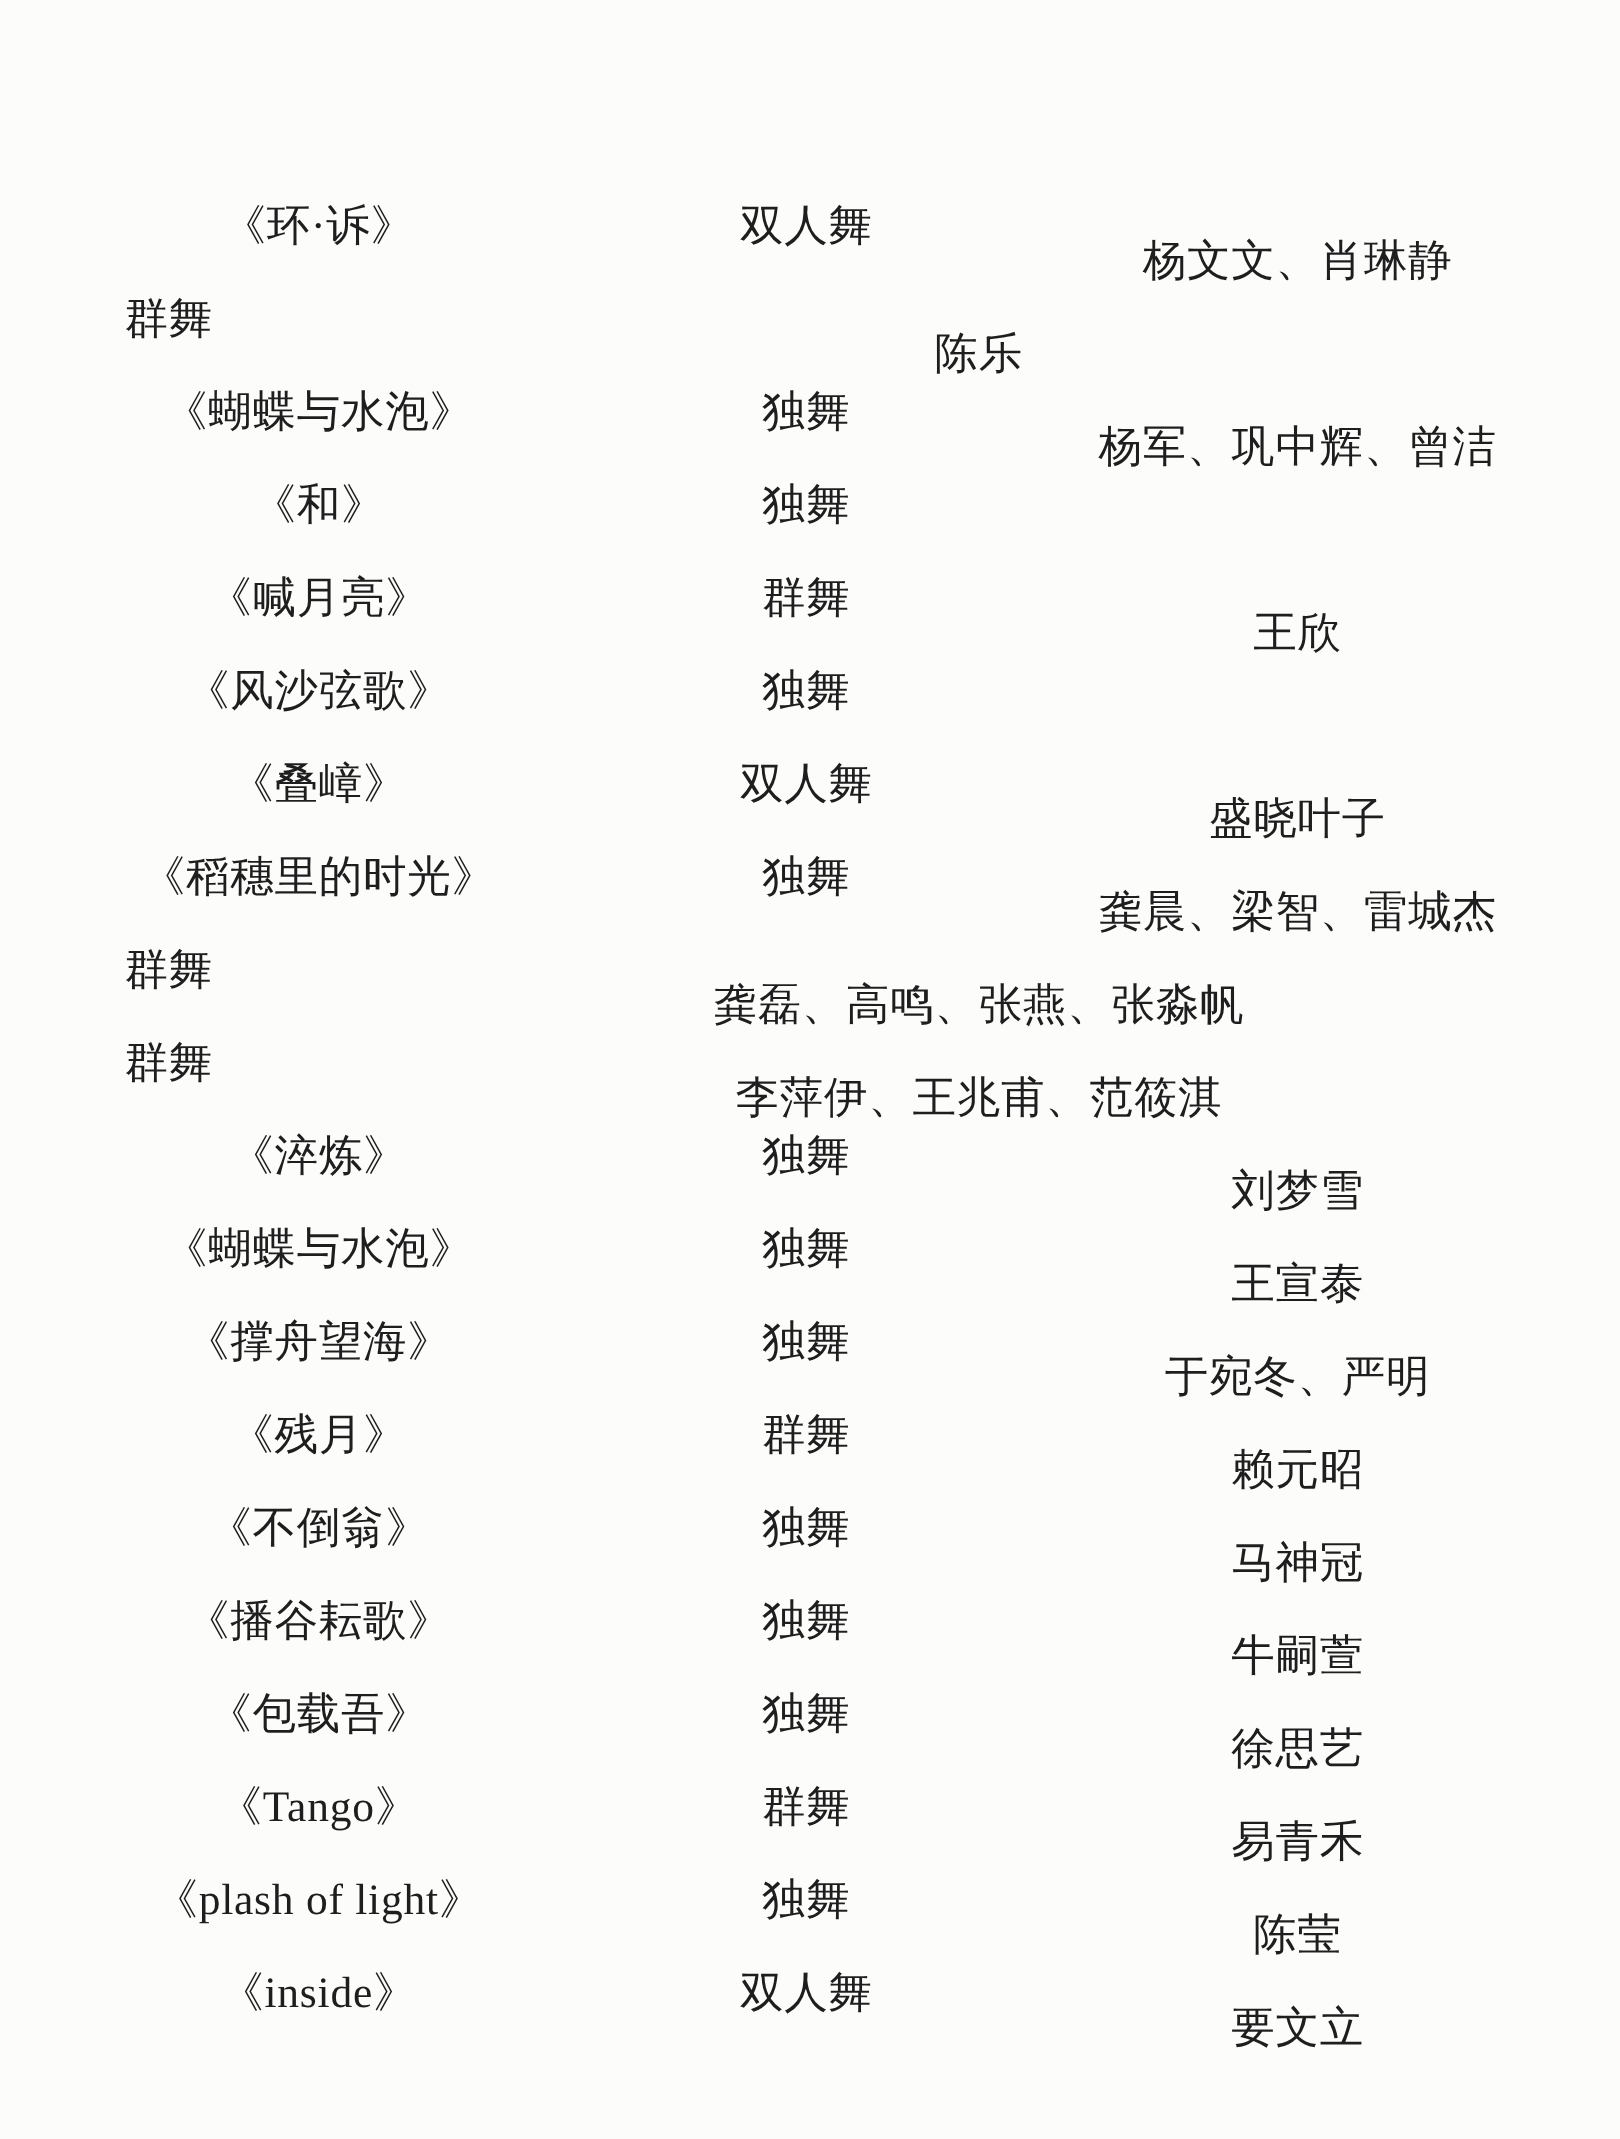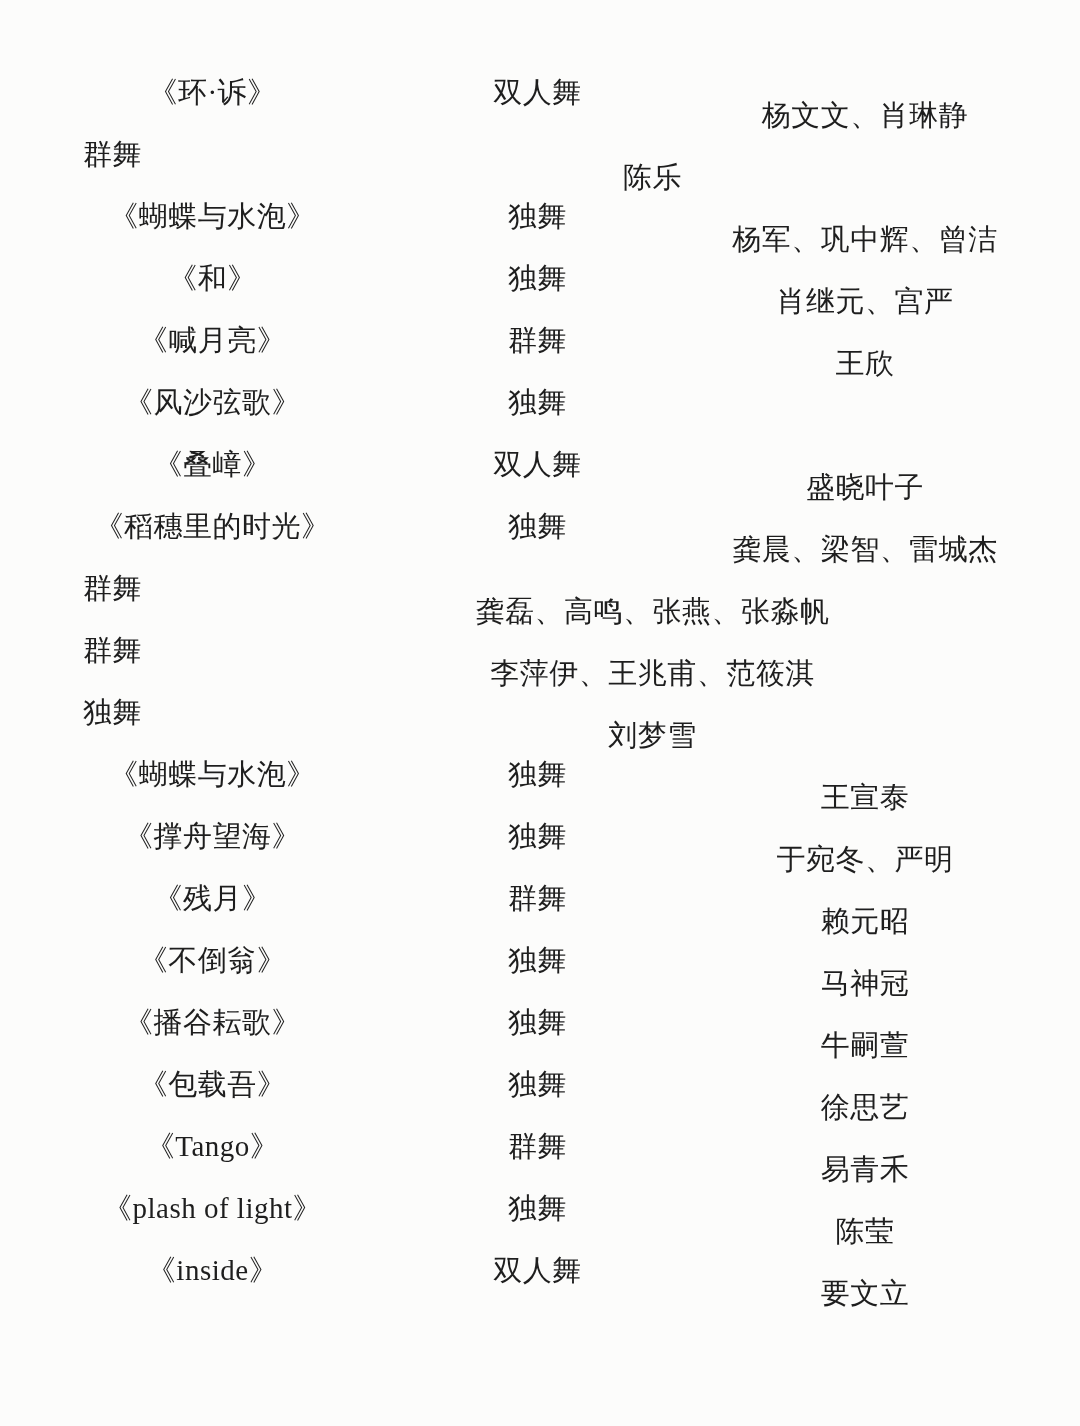--- a/index.html
+++ b/index.html
@@ -12,21 +12,21 @@
     background: #fcfcfb;
     overflow: hidden;
     font-family: "Liberation Serif", "DejaVu Serif", serif;
     color: #1e1e1e;
   }
   .page {
     width: 1080px;
     height: 1210px;
     background: #fcfcfb;
     box-sizing: border-box;
-    padding-top: 61px;
+    padding-top: 120px;
   }
   .program-list {
     width: 100%;
   }
   .row {
     display: flex;
     height: 62px;
     align-items: center;
   }
   .cell {
@@ -65,21 +65,20 @@
 
   <div class="row">
     <div class="cell title">《蝴蝶与水泡》</div>
     <div class="cell type">独舞</div>
     <div class="cell performers">杨军、巩中辉、曾洁</div>
   </div>
 
   <div class="row">
     <div class="cell title">《和》</div>
     <div class="cell type">独舞</div>
-    <div class="cell performers">肖继元、宫严</div>
   </div>
 
   <div class="row">
     <div class="cell title">《喊月亮》</div>
     <div class="cell type">群舞</div>
     <div class="cell performers">王欣</div>
   </div>
 
   <div class="row">
     <div class="cell title">《风沙弦歌》</div>
@@ -102,20 +101,21 @@
     <div class="cell type">群舞</div>
     <div class="cell performers">龚磊、高鸣、张燕、张淼帆</div>
   </div>
 
   <div class="row">
     <div class="cell type">群舞</div>
     <div class="cell performers">李萍伊、王兆甫、范筱淇</div>
   </div>
 
   <div class="row">
+    <div class="cell title">《淬炼》</div>
     <div class="cell type">独舞</div>
     <div class="cell performers">刘梦雪</div>
   </div>
 
   <div class="row">
     <div class="cell title">《蝴蝶与水泡》</div>
     <div class="cell type">独舞</div>
     <div class="cell performers">王宣泰</div>
   </div>
 

